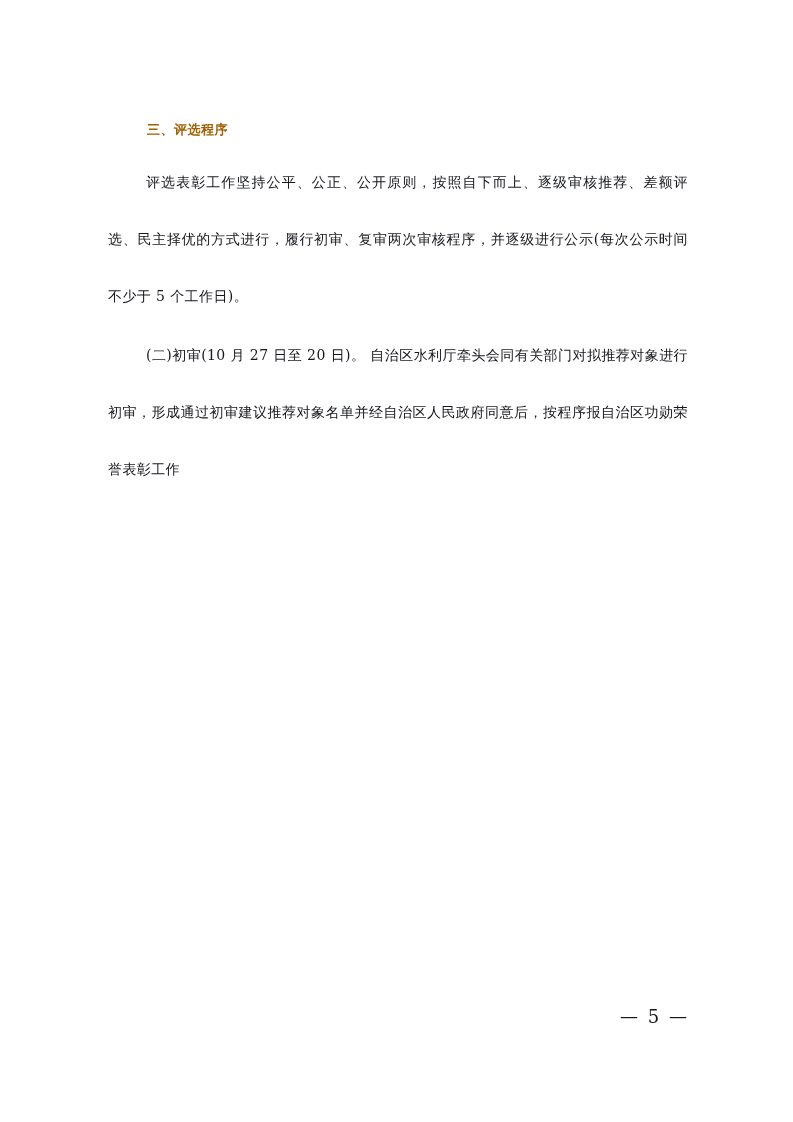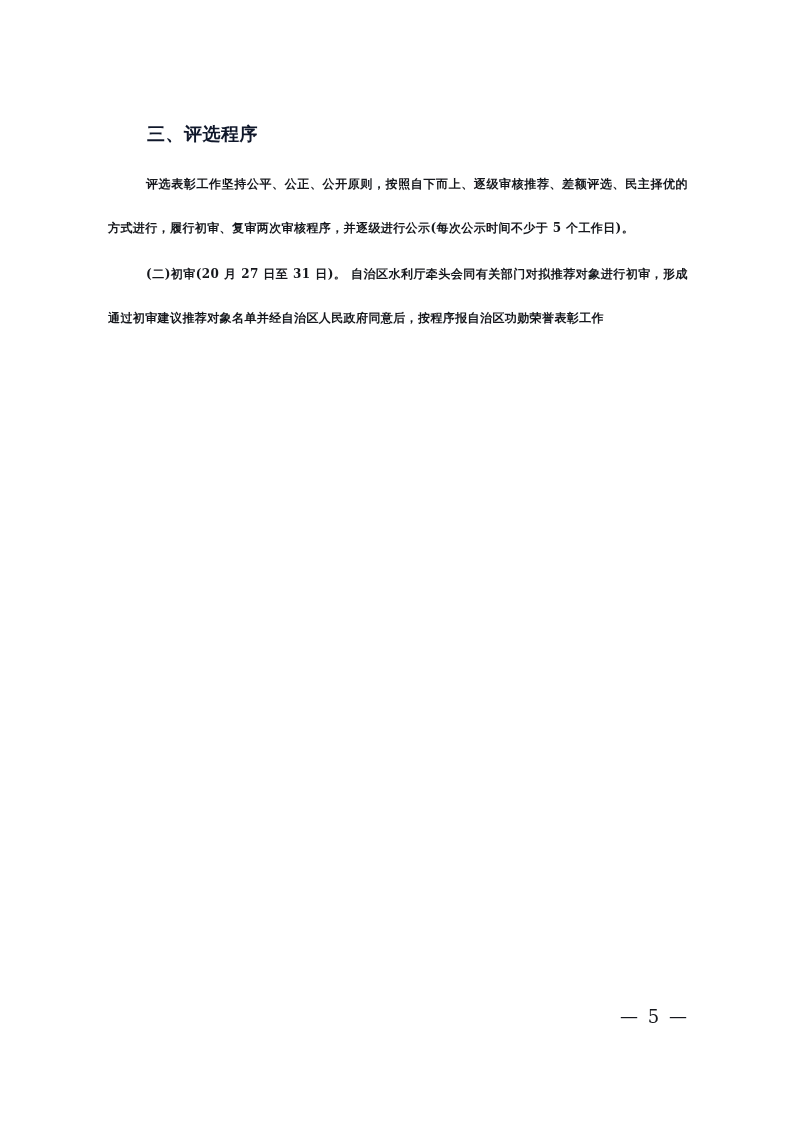--- a/index.html
+++ b/index.html
@@ -18,39 +18,38 @@
   }
   .content {
     position: absolute;
     left: 108px;
     top: 120px;
     width: 580px;
   }
   .heading {
     font-family: "DejaVu Serif", "Liberation Serif", serif;
     font-weight: bold;
-    font-size: 18px;
+    font-size: 13px;
     line-height: 1.55;
-    color: #0f172a;
+    color: #a16207;
     letter-spacing: 0.5px;
     margin: 0 0 14px 0;
     text-indent: 39px;
   }
   p.para {
     font-family: "DejaVu Serif", "Liberation Serif", serif;
-    font-size: 12px;
-    line-height: 44px;
+    font-size: 14px;
+    line-height: 57px;
     color: #15171c;
     margin: 0 0 2px 0;
     text-indent: 38px;
     text-align: justify;
     text-justify: inter-ideograph;
     letter-spacing: 0.4px;
     word-break: break-all;
-    font-weight: bold;
   }
   p.para.tight {
     margin-bottom: 0;
   }
   .page-number {
     position: absolute;
     right: 104px;
     bottom: 95px;
     font-family: "DejaVu Serif", "Liberation Serif", serif;
     font-size: 18px;
@@ -59,16 +58,16 @@
     white-space: nowrap;
   }
 </style>
 </head>
 <body>
 
 <div class="page">
   <div class="content">
     <h3 class="heading">三、评选程序</h3>
     <p class="para">评选表彰工作坚持公平、公正、公开原则，按照自下而上、逐级审核推荐、差额评选、民主择优的方式进行，履行初审、复审两次审核程序，并逐级进行公示(每次公示时间不少于 5 个工作日)。</p>
-    <p class="para tight">(二)初审(20 月 27 日至 31 日)。 自治区水利厅牵头会同有关部门对拟推荐对象进行初审，形成通过初审建议推荐对象名单并经自治区人民政府同意后，按程序报自治区功勋荣誉表彰工作</p>
+    <p class="para tight">(二)初审(10 月 27 日至 20 日)。 自治区水利厅牵头会同有关部门对拟推荐对象进行初审，形成通过初审建议推荐对象名单并经自治区人民政府同意后，按程序报自治区功勋荣誉表彰工作</p>
   </div>
   <div class="page-number">— 5 —</div>
 </div>
 
 </body></html>

